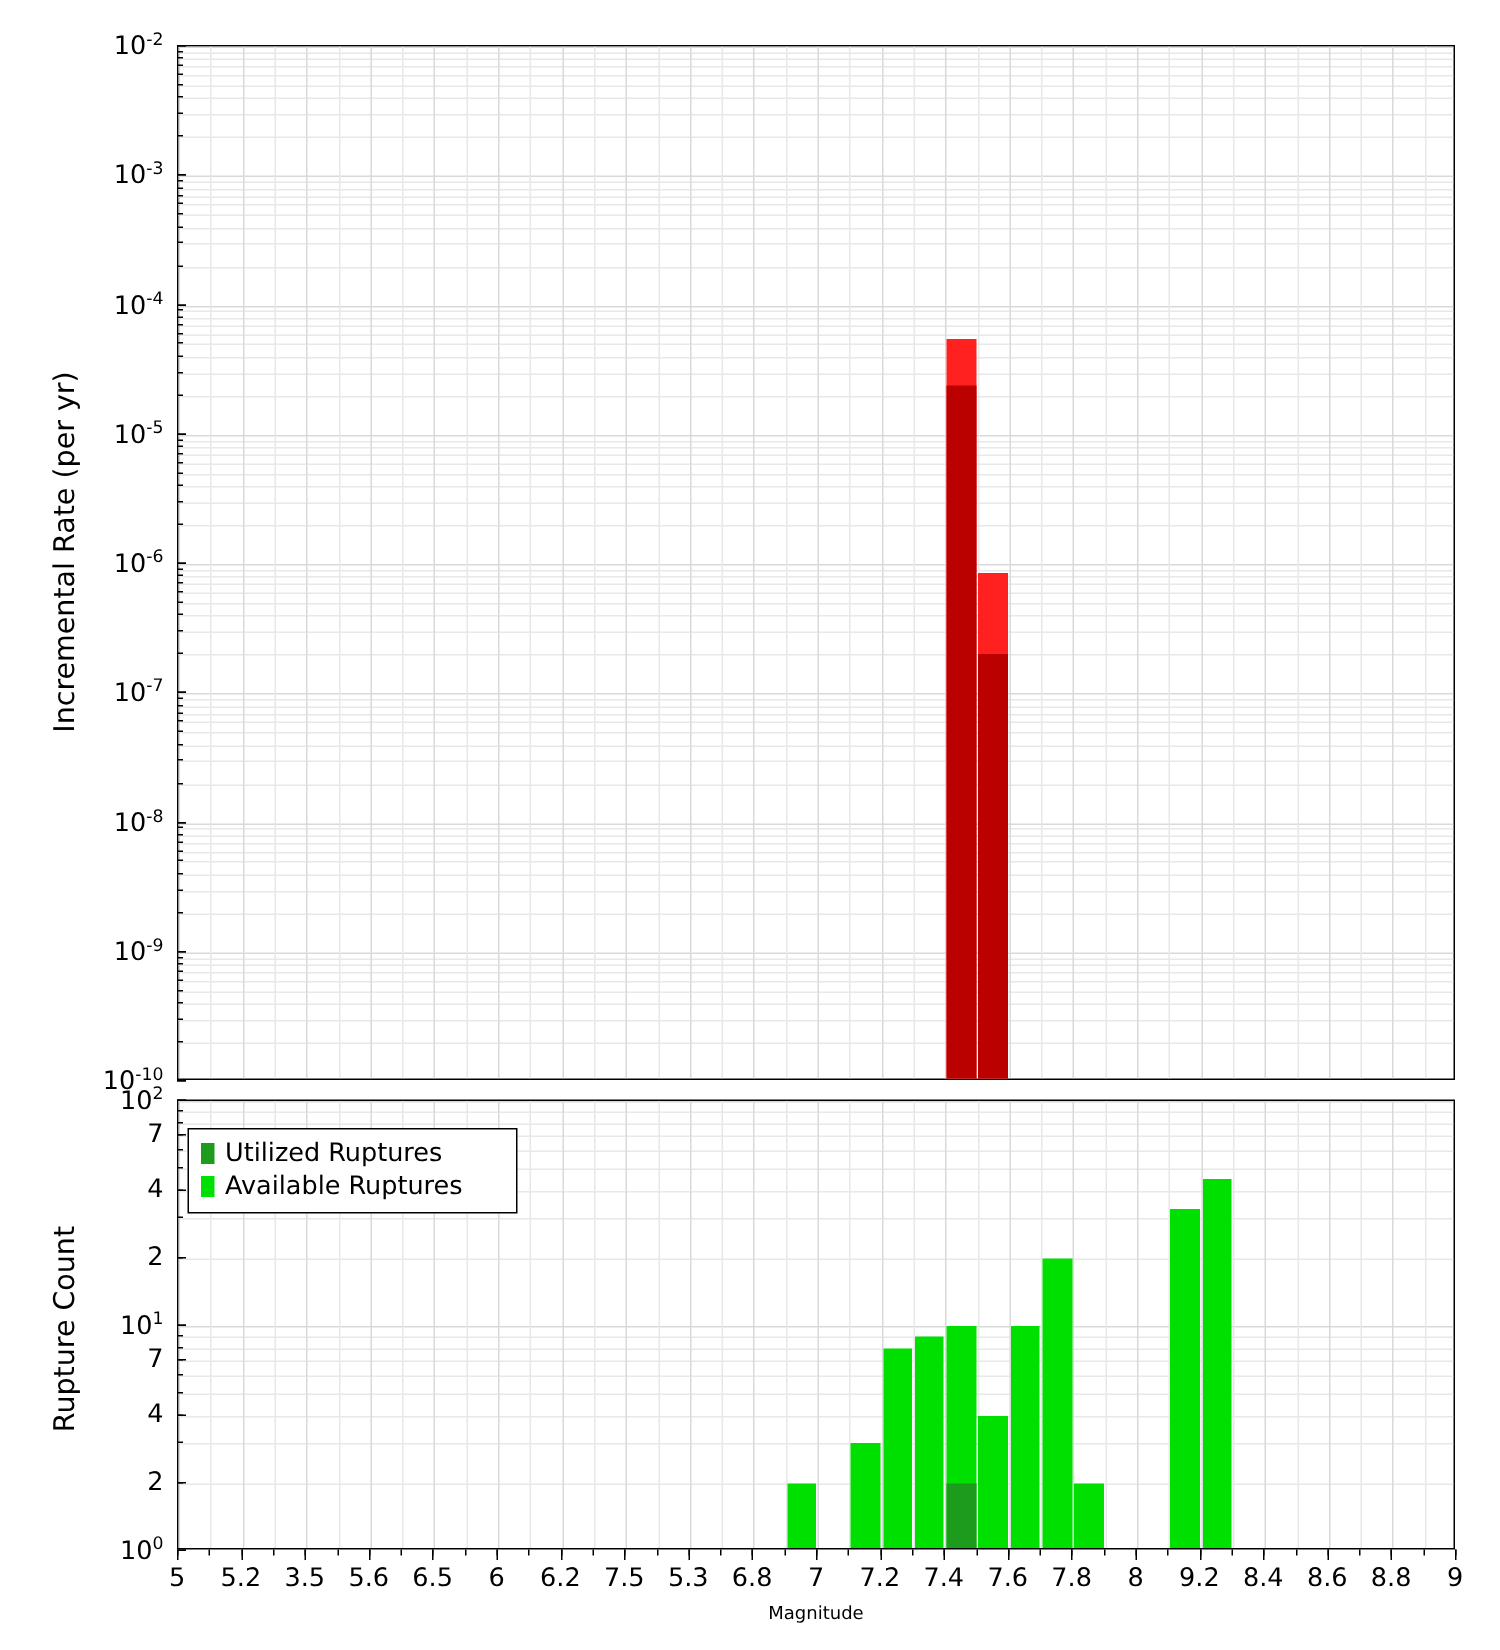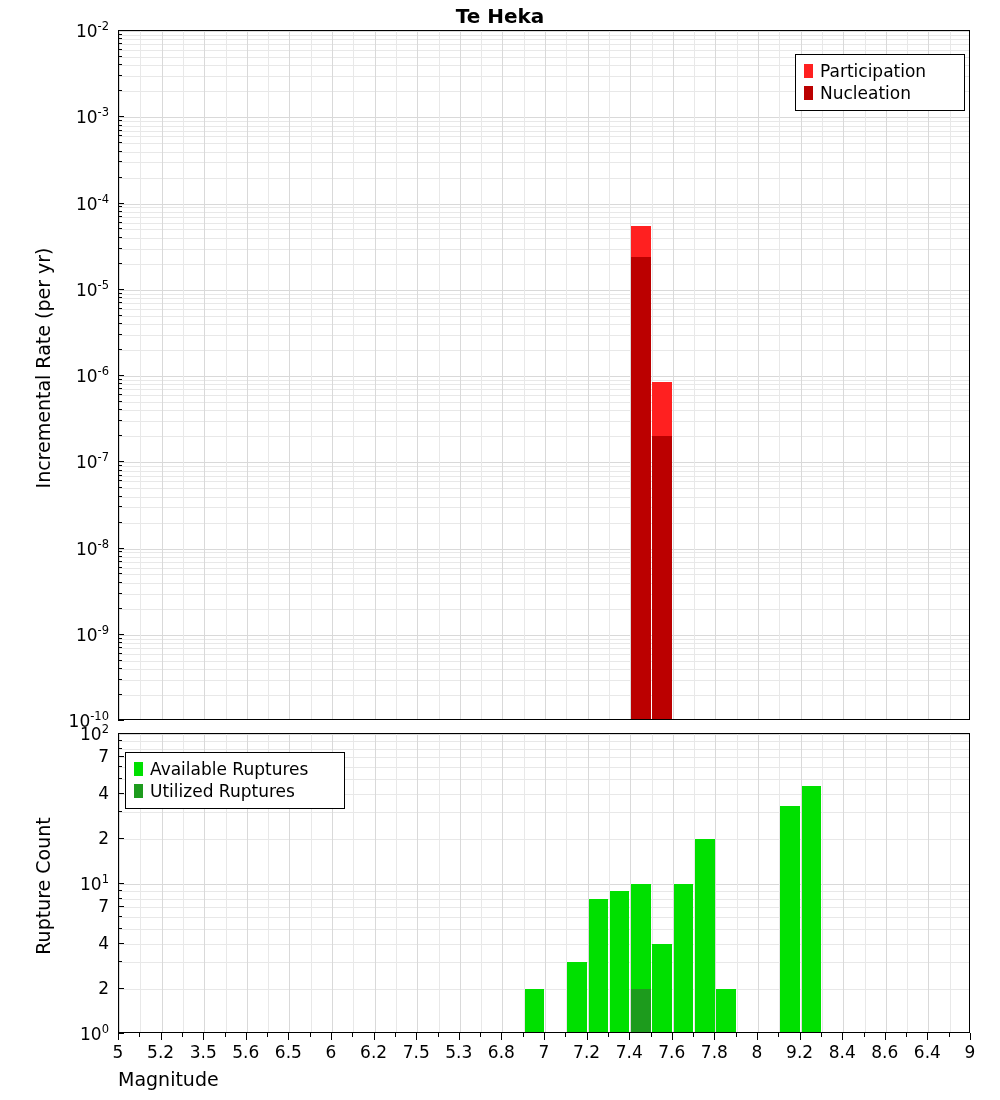--- a/index.html
+++ b/index.html
@@ -87,22 +87,22 @@
   .ytitle {
     position: absolute;
     font-size: 19px;
     white-space: nowrap;
     transform-origin: 50% 50%;
     transform: rotate(-90deg);
     text-align: center;
   }
   .xtitle {
     position: absolute;
-    font-size: 19px;
-    text-align: left;
+    font-size: 12px;
+    text-align: center;
   }
 
   
   .bar {
     position: absolute;
     box-sizing: border-box;
   }
 
   
   .legend {
@@ -127,21 +127,20 @@
   .legend-label {
     font-size: 17px;
     font-family: "DejaVu Sans", sans-serif;
   }
 </style>
 </head>
 <body>
 
 <div id="figure">
 
-  <div class="fig-title">Te Heka</div>
 
   <div class="axes" id="ax-top" style="left:118px; top:30px; width:852px; height:690px;">
     <div class="plotarea" id="top-plot">
         <div class="gl gl-h" style="top: 664.04px;"></div>
         <div class="gl gl-h" style="top: 648.85px;"></div>
         <div class="gl gl-h" style="top: 638.07px;"></div>
         <div class="gl gl-h" style="top: 629.71px;"></div>
         <div class="gl gl-h" style="top: 622.88px;"></div>
         <div class="gl gl-h" style="top: 617.11px;"></div>
         <div class="gl gl-h" style="top: 612.11px;"></div>
@@ -346,30 +345,20 @@
       <div class="tick tick-y" style="position: absolute; left: 118px; top: 547.5px;"></div>
       <div class="tick tick-y" style="position: absolute; left: 118px; top: 461.25px;"></div>
       <div class="tick tick-y" style="position: absolute; left: 118px; top: 375px;"></div>
       <div class="tick tick-y" style="position: absolute; left: 118px; top: 288.75px;"></div>
       <div class="tick tick-y" style="position: absolute; left: 118px; top: 202.5px;"></div>
       <div class="tick tick-y" style="position: absolute; left: 118px; top: 116.25px;"></div>
       <div class="tick tick-y" style="position: absolute; left: 118px; top: 30px;"></div>
     </div>
   <div class="ytitle" style="left:-117px; top:357px; width:320px;">Incremental Rate (per yr)</div>
 
-  <div class="legend" id="legend-top" style="left:795px; top:54px; width:170px;">
-      <div class="legend-row">
-        <span class="legend-swatch" style="background: rgb(255, 32, 32);"></span>
-        <span class="legend-label">Participation</span>
-      </div>
-      <div class="legend-row">
-        <span class="legend-swatch" style="background: rgb(187, 0, 0);"></span>
-        <span class="legend-label">Nucleation</span>
-      </div>
-    </div>
 
   <div class="axes" id="ax-bot" style="left:118px; top:733px; width:852px; height:300px;">
     <div class="plotarea" id="bot-plot">
         <div class="gl gl-h" style="top: 254.85px;"></div>
         <div class="gl gl-h" style="top: 228.43px;"></div>
         <div class="gl gl-h" style="top: 209.69px;"></div>
         <div class="gl gl-h" style="top: 195.15px;"></div>
         <div class="gl gl-h" style="top: 183.28px;"></div>
         <div class="gl gl-h" style="top: 173.24px;"></div>
         <div class="gl gl-h" style="top: 164.54px;"></div>
@@ -492,21 +481,21 @@
       <div class="xlab" style="left: 501.4px; top: 1042px;">6.8</div>
       <div class="xlab" style="left: 544px; top: 1042px;">7</div>
       <div class="xlab" style="left: 586.6px; top: 1042px;">7.2</div>
       <div class="xlab" style="left: 629.2px; top: 1042px;">7.4</div>
       <div class="xlab" style="left: 671.8px; top: 1042px;">7.6</div>
       <div class="xlab" style="left: 714.4px; top: 1042px;">7.8</div>
       <div class="xlab" style="left: 757px; top: 1042px;">8</div>
       <div class="xlab" style="left: 799.6px; top: 1042px;">9.2</div>
       <div class="xlab" style="left: 842.2px; top: 1042px;">8.4</div>
       <div class="xlab" style="left: 884.8px; top: 1042px;">8.6</div>
-      <div class="xlab" style="left: 927.4px; top: 1042px;">6.4</div>
+      <div class="xlab" style="left: 927.4px; top: 1042px;">8.8</div>
       <div class="xlab" style="left: 970px; top: 1042px;">9</div>
     </div>
   <div id="bot-xticks">
       <div class="tick tick-x-minor" style="position: absolute; left: 118px; top: 1033px; height: 4px; bottom: auto;"></div>
       <div class="tick tick-x-minor" style="position: absolute; left: 139.3px; top: 1033px; height: 4px; bottom: auto;"></div>
       <div class="tick tick-x-minor" style="position: absolute; left: 160.6px; top: 1033px; height: 4px; bottom: auto;"></div>
       <div class="tick tick-x-minor" style="position: absolute; left: 181.9px; top: 1033px; height: 4px; bottom: auto;"></div>
       <div class="tick tick-x-minor" style="position: absolute; left: 203.2px; top: 1033px; height: 4px; bottom: auto;"></div>
       <div class="tick tick-x-minor" style="position: absolute; left: 224.5px; top: 1033px; height: 4px; bottom: auto;"></div>
       <div class="tick tick-x-minor" style="position: absolute; left: 245.8px; top: 1033px; height: 4px; bottom: auto;"></div>
@@ -564,22 +553,22 @@
       <div class="tick" style="position: absolute; width: 1px; height: 7px; left: 842.2px; top: 1033px;"></div>
       <div class="tick" style="position: absolute; width: 1px; height: 7px; left: 884.8px; top: 1033px;"></div>
       <div class="tick" style="position: absolute; width: 1px; height: 7px; left: 927.4px; top: 1033px;"></div>
       <div class="tick" style="position: absolute; width: 1px; height: 7px; left: 970px; top: 1033px;"></div>
     </div>
   <div class="ytitle" style="left:-62px; top:875px; width:210px;">Rupture Count</div>
   <div class="xtitle" style="left:118px; top:1068px; width:852px;">Magnitude</div>
 
   <div class="legend" id="legend-bot" style="left:125px; top:752px; width:220px;">
       <div class="legend-row">
+        <span class="legend-swatch" style="background: rgb(29, 155, 29);"></span>
+        <span class="legend-label">Utilized Ruptures</span>
+      </div>
+      <div class="legend-row">
         <span class="legend-swatch" style="background: rgb(0, 224, 0);"></span>
         <span class="legend-label">Available Ruptures</span>
       </div>
-      <div class="legend-row">
-        <span class="legend-swatch" style="background: rgb(29, 155, 29);"></span>
-        <span class="legend-label">Utilized Ruptures</span>
-      </div>
     </div>
 
 </div>
 
 </body></html>

